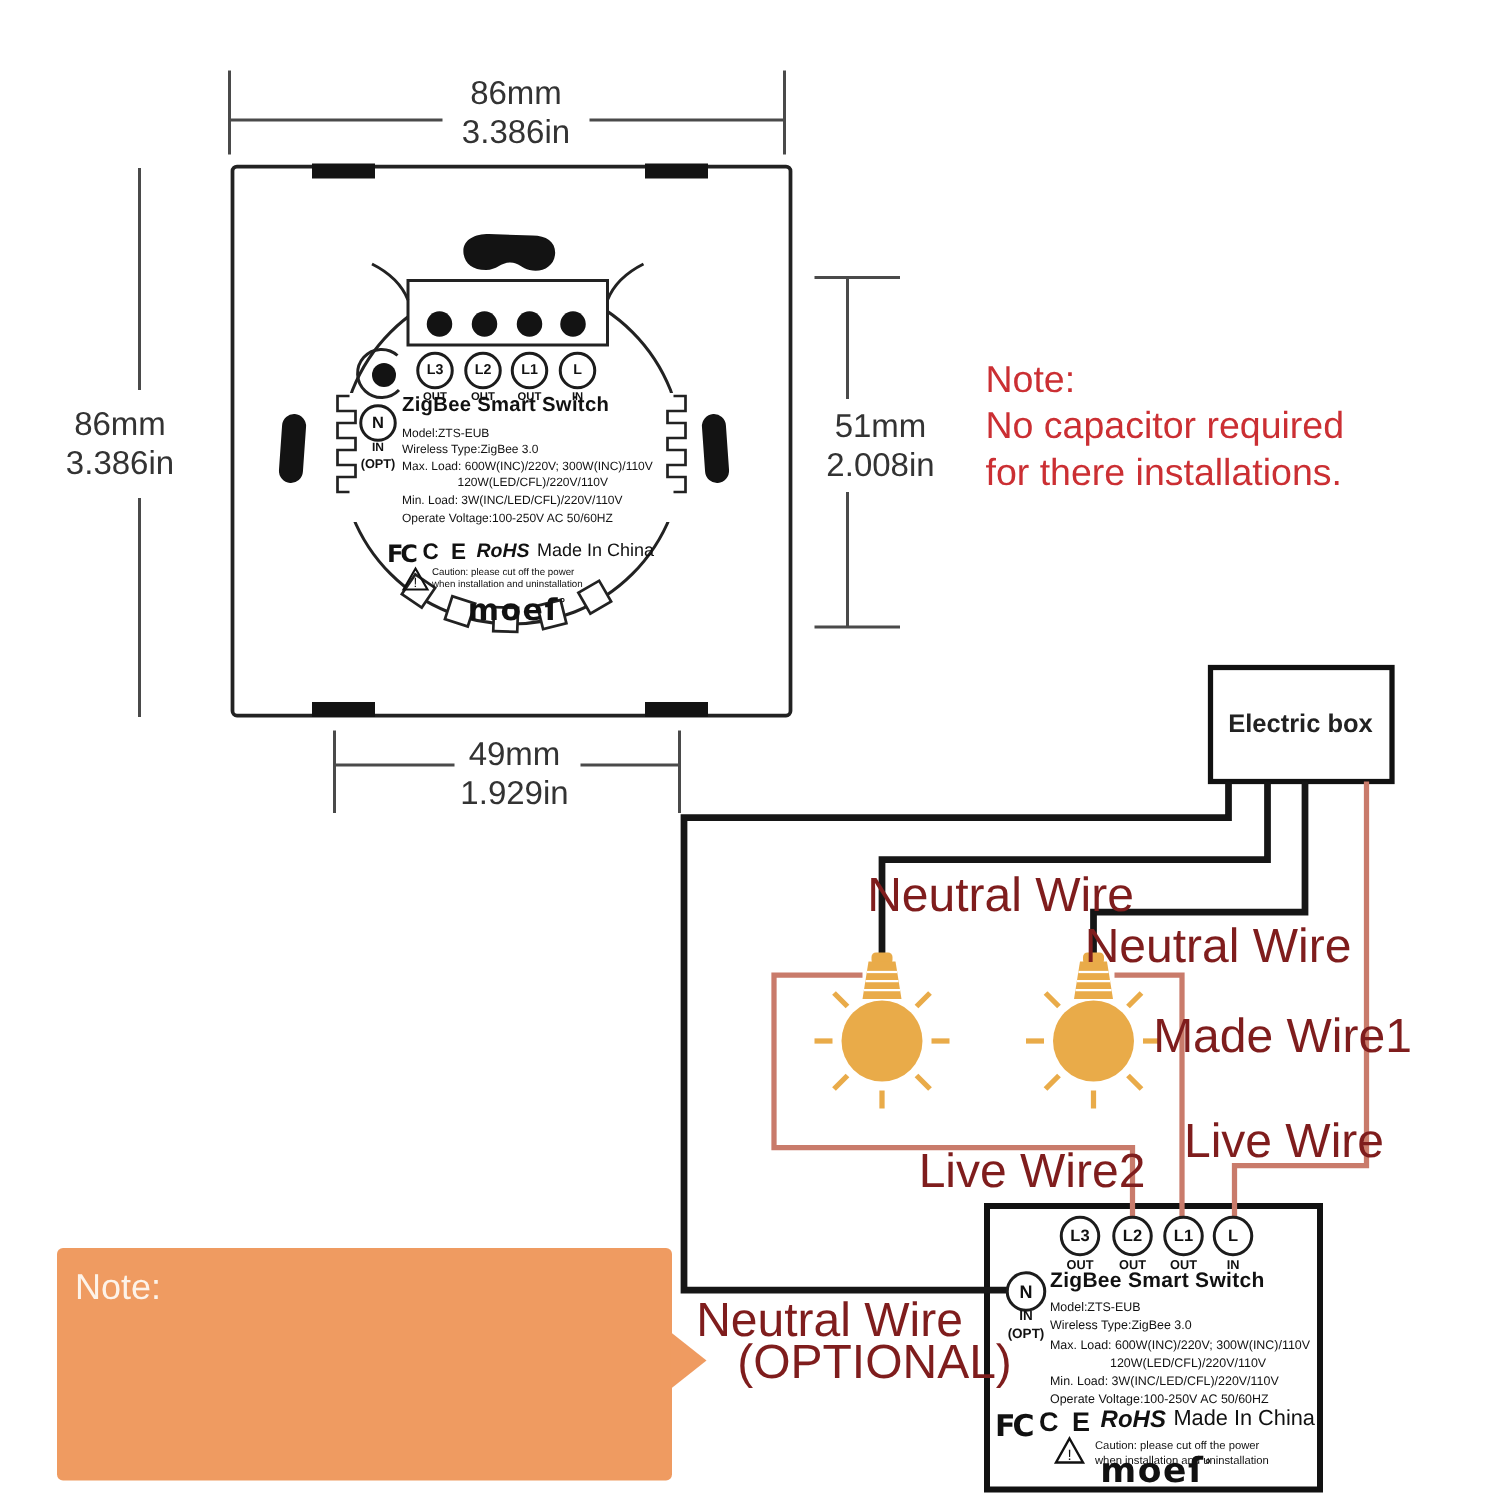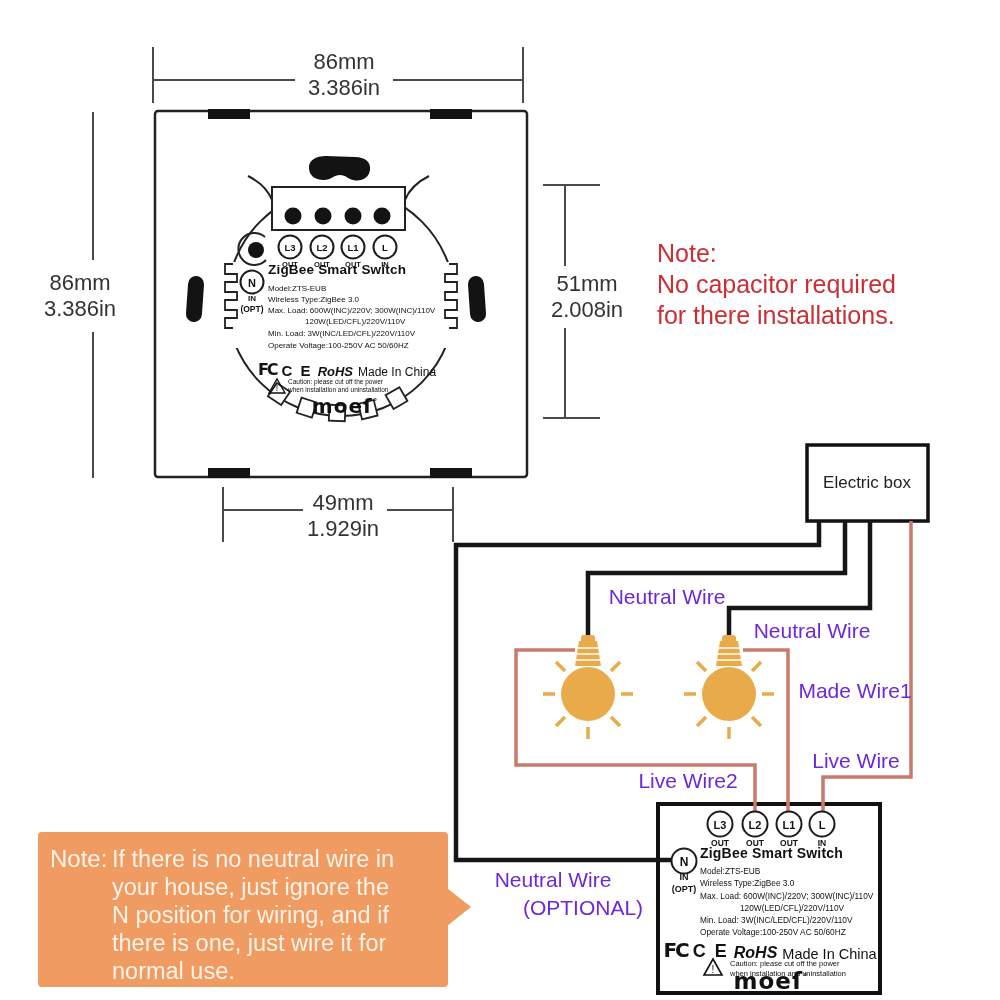--- a/index.html
+++ b/index.html
@@ -2,33 +2,33 @@
 <html style="--wire-live: #c97b6b; --wire-neutral: #161616; --bulb: #e9ab49; --note-red: #cb2f33; --note-orange-bg: #ef9b61; --note-orange-text: #fdf3e9; --line-dark: #454545;"><head>
 <meta charset="utf-8">
 <style>
   html,body{margin:0;padding:0;background:#fff;}
   .page{position:relative;width:1000px;height:1000px;background:#fff;overflow:hidden;
         font-family:"Liberation Sans","DejaVu Sans",sans-serif;}
   svg.layer{position:absolute;left:0;top:0;}
   .lbl{position:absolute;white-space:nowrap;color:#2b2b2b;}
   .center{transform:translate(-50%,-50%);}
   .dim{font-size:22px;line-height:26px;text-align:center;color:#333;}
-  .wlabel{font-size:21px;color:#6d28d9;}
+  .wlabel{font-size:32px;color:#7f1d1d;}
   .boxlabel{font-size:17px;color:#222;}
   .term{position:absolute;border:2px solid #1c1c1c;border-radius:50%;background:#fff;
         display:flex;align-items:center;justify-content:center;font-weight:bold;color:#111;
         transform:translate(-50%,-50%);}
   .t-sm{width:21px;height:21px;font-size:9.5px;}
   .t-lg{width:23px;height:23px;font-size:11px;}
   .tdir{font-weight:bold;color:#111;transform:translate(-50%,-50%);}
   .title-sm{font-size:13.5px;font-weight:bold;color:#111;letter-spacing:.2px;}
   .title-lg{font-size:14px;font-weight:bold;color:#111;letter-spacing:.2px;}
   .spec-sm{font-size:8px;color:#111;}
   .spec-lg{font-size:8.3px;color:#111;}
-  .certrow{display:flex;align-items:flex-end;gap:5px;color:#111;}
+  .certrow{display:flex;align-items:flex-start;gap:5px;color:#111;}
   .fcc-sm{font-size:16px;font-weight:800;letter-spacing:-2px;font-family:"DejaVu Sans",sans-serif;}
   .ce-sm{font-size:15px;font-weight:600;letter-spacing:2px;}
   .rohs-sm{font-size:13px;font-weight:bold;font-style:italic;}
   .made-sm{font-size:12px;}
   .fcc-lg{font-size:20px;font-weight:800;letter-spacing:-2px;font-family:"DejaVu Sans",sans-serif;}
   .ce-lg{font-size:18px;font-weight:600;letter-spacing:2px;}
   .rohs-lg{font-size:16px;font-weight:bold;font-style:italic;}
   .made-lg{font-size:14.5px;}
   .caut-sm{font-size:6.5px;line-height:8px;color:#111;}
   .caut-lg{font-size:7.5px;line-height:10px;color:#111;}
@@ -251,21 +251,21 @@
     <span class="made-sm">Made In China</span>
   </div>
   <div class="lbl caut-sm" style="left:288px;top:378px;">
     <div>Caution: please cut off the power</div>
       <div>when installation and uninstallation</div>
   </div>
   <div class="lbl brand-sm center" style="left:345px;top:406px;">
     <span>moeſ</span><span class="brandmark">°</span>
   </div>
 
-  <div class="lbl boxlabel center" style="left:867px;top:483px;">Electric box</div>
+  <div class="lbl boxlabel center" style="left:867px;top:483px;font-weight:bold;">Electric box</div>
   <div class="lbl wlabel center" style="left:667px;top:597px;">Neutral Wire</div>
   <div class="lbl wlabel center" style="left:812px;top:631px;">Neutral Wire</div>
   <div class="lbl wlabel center" style="left:855px;top:691px;">Made Wire1</div>
   <div class="lbl wlabel center" style="left:856px;top:761px;">Live Wire</div>
   <div class="lbl wlabel center" style="left:688px;top:781px;">Live Wire2</div>
   <div class="lbl wlabel center" style="left:553px;top:880px;">Neutral Wire</div>
   <div class="lbl wlabel center" style="left:583px;top:908px;">(OPTIONAL)</div>
 
   <div class="term t-lg" style="left:720px;top:824px;">
       <span>L3</span>
@@ -305,23 +305,16 @@
   <div class="lbl caut-lg" style="left:730px;top:959px;">
     <div>Caution: please cut off the power</div>
       <div>when installation and uninstallation</div>
   </div>
   <div class="lbl brand-lg center" style="left:771px;top:981px;">
     <span>moeſ</span><span class="brandmark">°</span>
   </div>
 
   <div class="orange-box">
     <div class="orange-prefix">Note:</div>
-    <div class="orange-lines">
-      <div>If there is no neutral wire in</div>
-      <div>your house, just ignore the</div>
-      <div>N position for wiring, and if</div>
-      <div>there is one, just wire it for</div>
-      <div>normal use.</div>
-    </div>
   </div>
   <div class="orange-pointer"></div>
 
 </div>
 
 </body></html>

